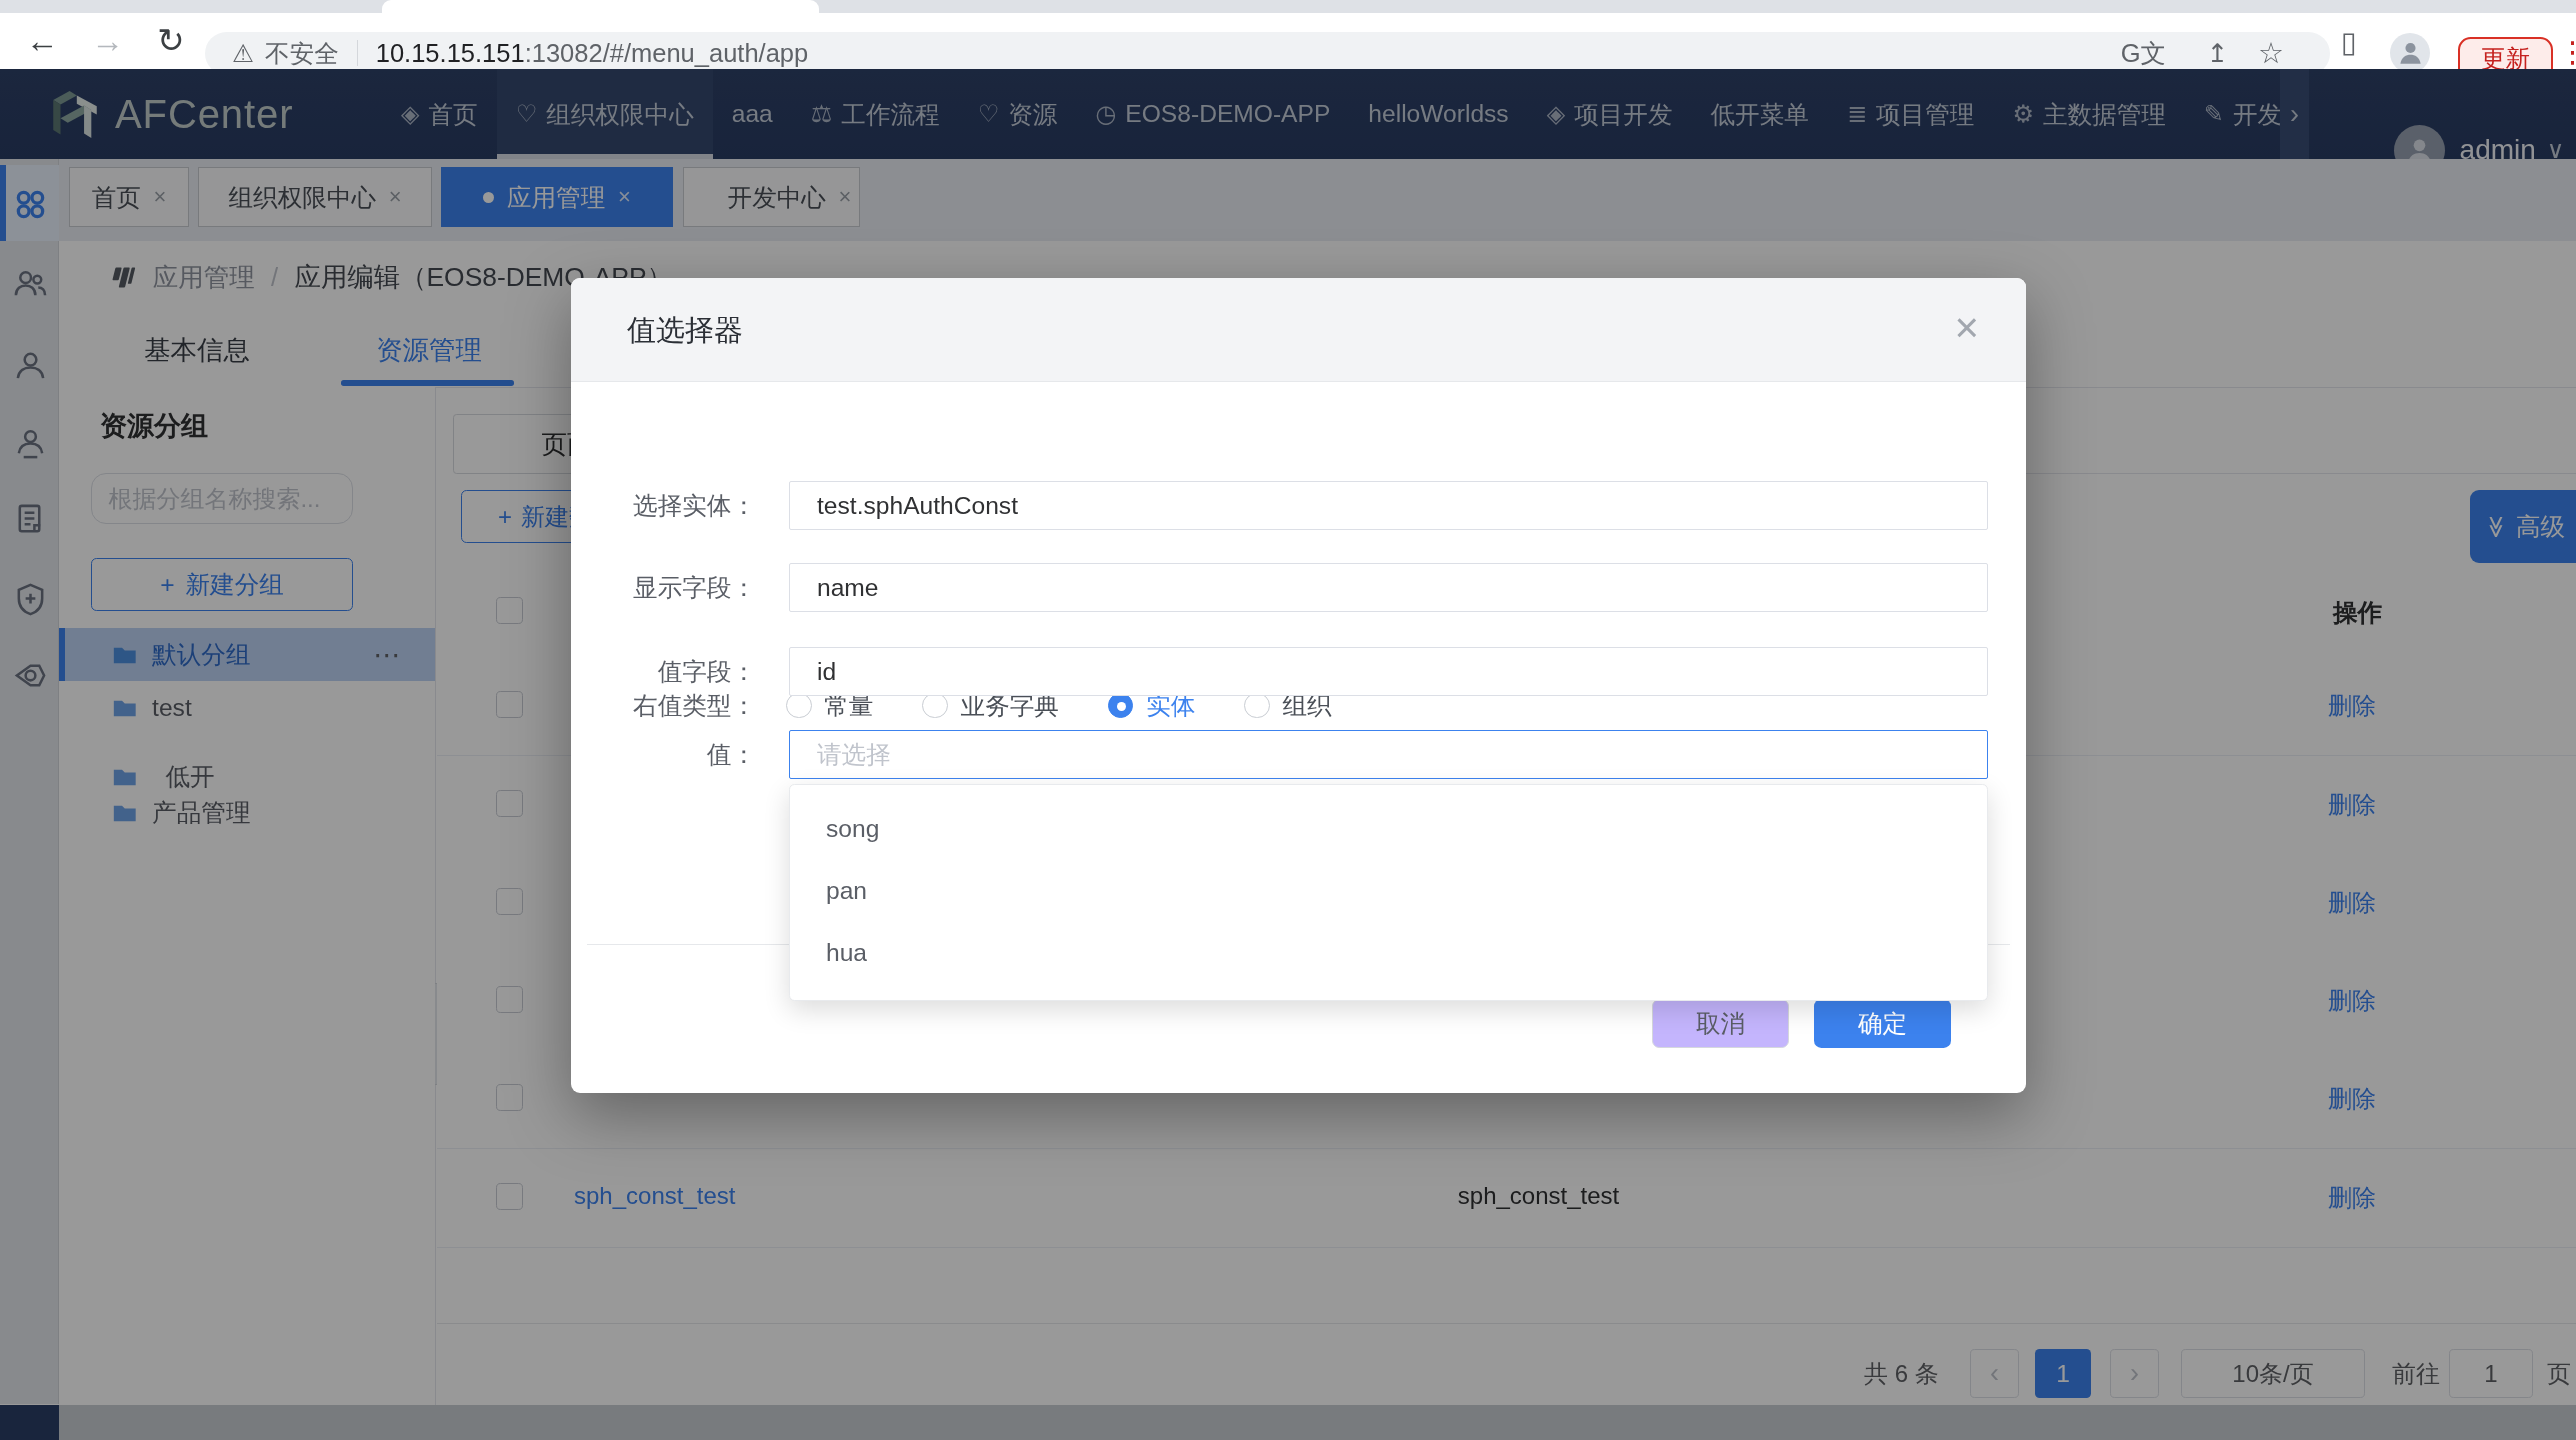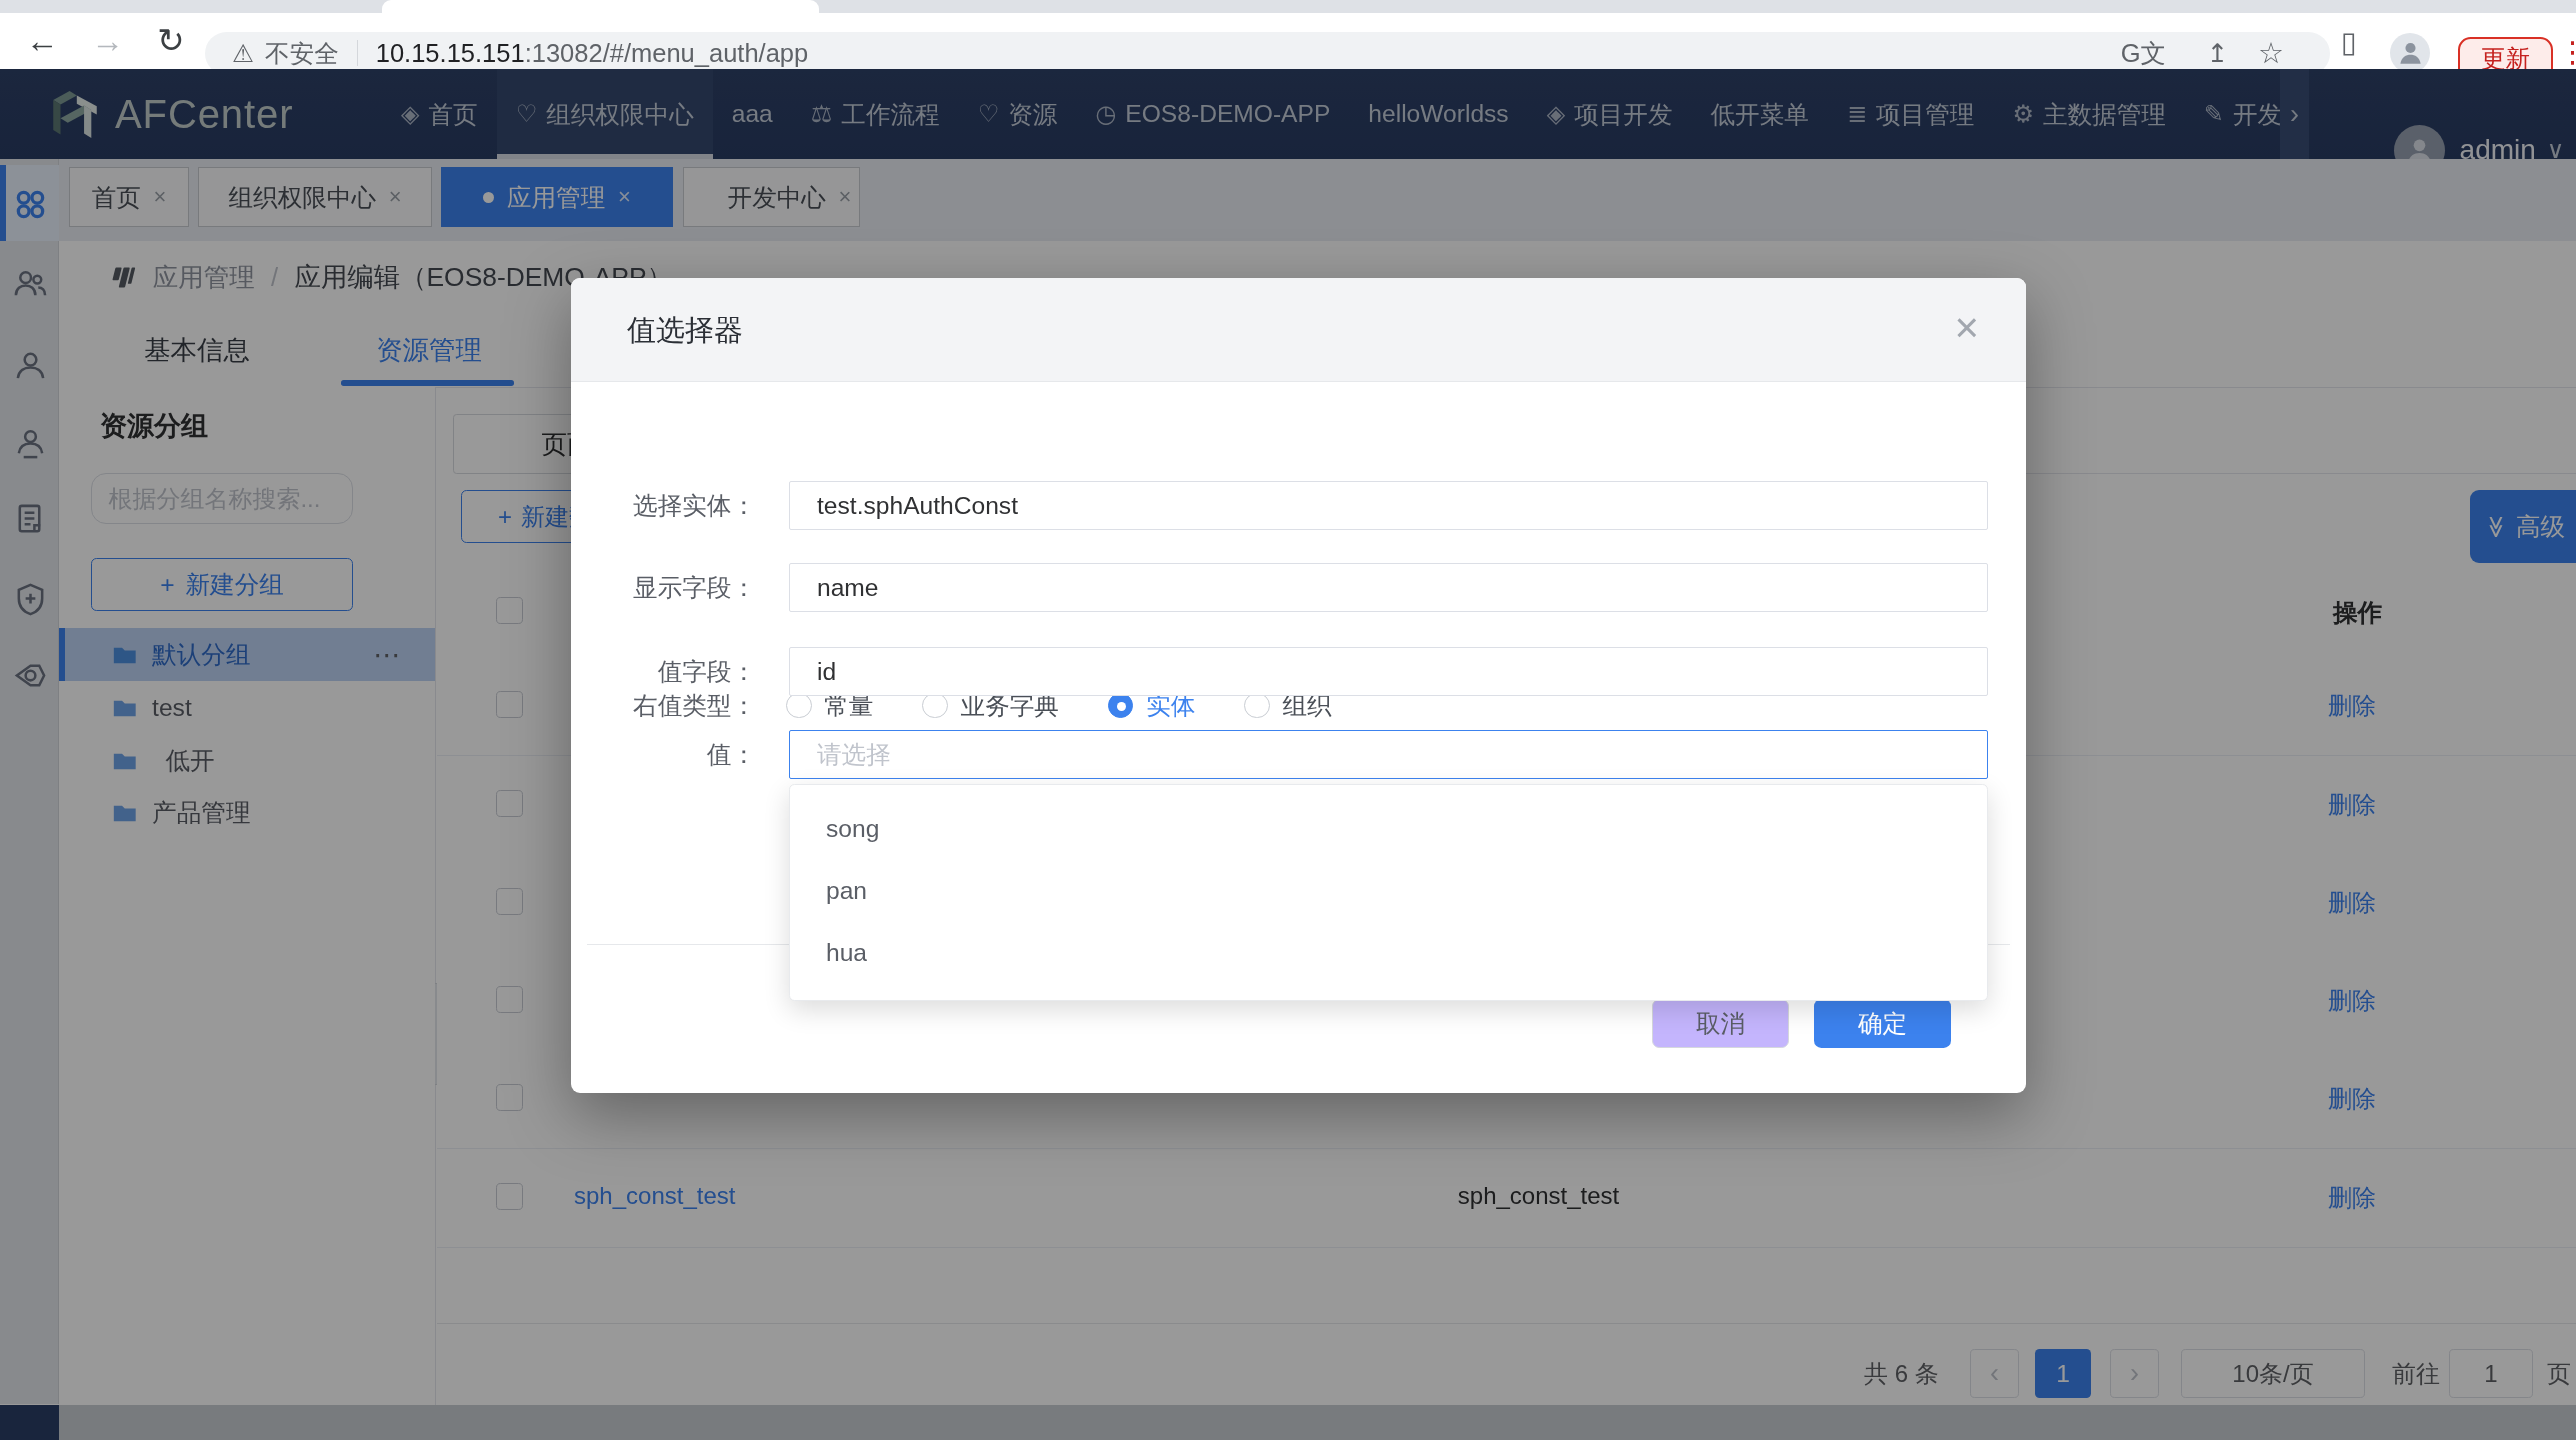--- a/index.html
+++ b/index.html
@@ -342,21 +342,21 @@
       </svg>
     <span>默认分组</span>
     <span class="more">⋯</span>
   </div>
   <div class="abs grp flex" style="top:681px;">
     <svg width="25.5" height="22" viewBox="0 0 28 24">
       <path d="M2 4h9l3 3h12v14H2z" fill="#6FA3E8"></path>
       </svg>
     <span>test</span>
   </div>
-  <div class="abs grp flex" style="top:734px;gap:28px;">
+  <div class="abs grp flex" style="top:750px;gap:28px;">
     <svg width="25.5" height="22" viewBox="0 0 28 24">
       <path d="M2 4h9l3 3h12v14H2z" fill="#6FA3E8"></path>
       </svg>
     <span>低开</span>
   </div>
   <div class="abs grp flex" style="top:786px;">
     <svg width="25.5" height="22" viewBox="0 0 28 24">
       <path d="M2 4h9l3 3h12v14H2z" fill="#6FA3E8"></path>
       </svg>
     <span>产品管理</span>

